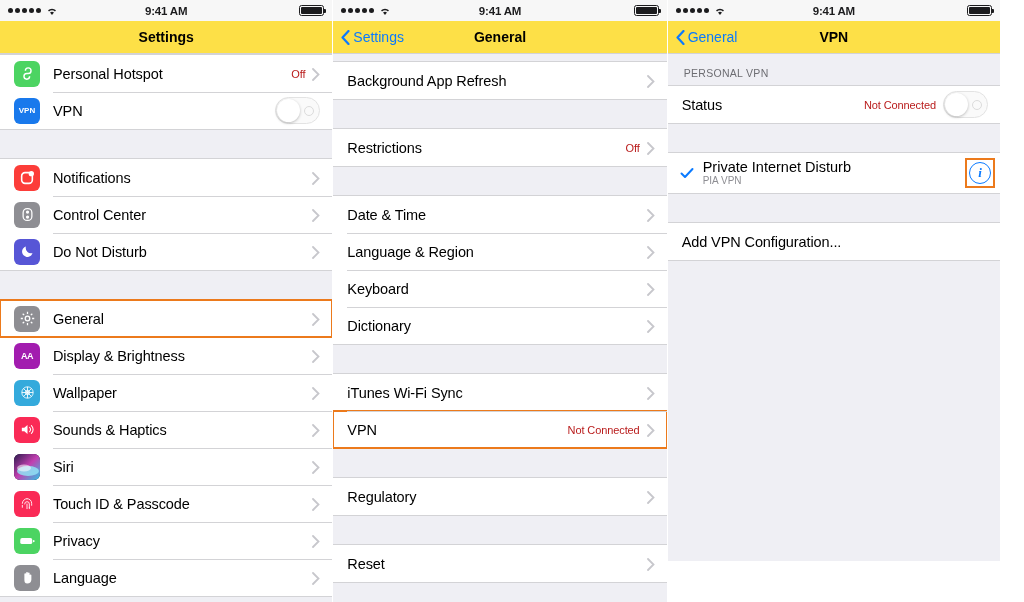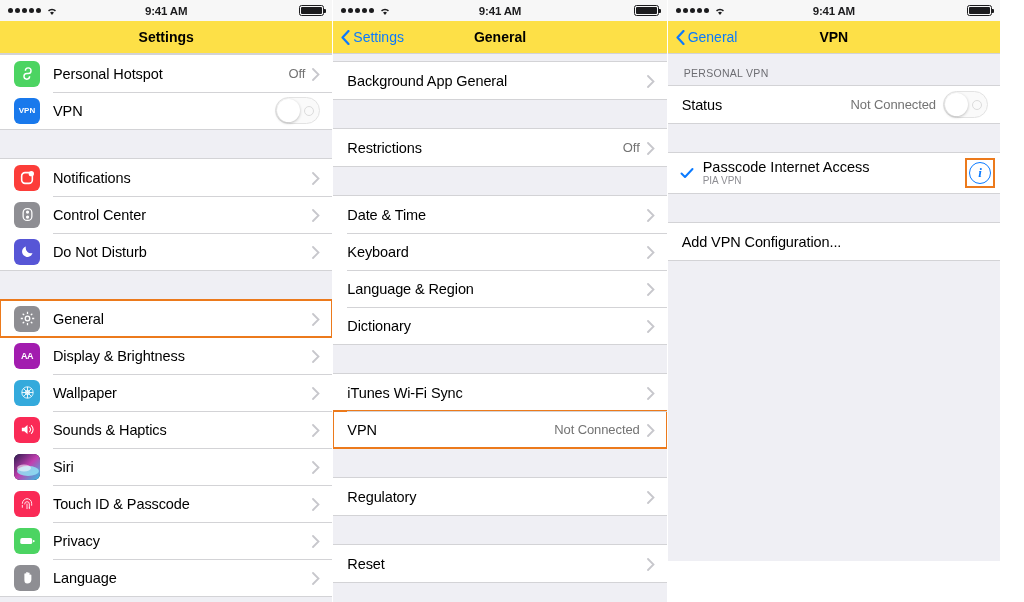--- a/index.html
+++ b/index.html
@@ -58,21 +58,21 @@
   .row + .row::before {
     content: ""; position: absolute; left: 14px; right: 0; top: 0; height: 0.5px; background: #d3d3d6;
   }
   .row.ind + .row::before { left: 53px; }
   .row .ico {
     width: 26px; height: 26px; border-radius: 6px; margin-right: 13px;
     flex: 0 0 26px; display: flex; align-items: center; justify-content: center;
     position: relative; overflow: hidden;
   }
   .row .label { font-size: 14.5px; color: #000; flex: 1; letter-spacing: -0.1px; }
-  .row .value { font-size: 13px; color: #737373; margin-right: 7px; letter-spacing: -0.1px; }
+  .row .value { font-size: 11px; color: #b91c1c; margin-right: 7px; letter-spacing: -0.1px; }
   .row .chev { width: 8px; height: 13px; margin-right: 12px; flex: 0 0 8px; }
   .row.link .label { color: #000000; }
 
   .sec-header {
     font-size: 10.5px; color: #6d6d72; letter-spacing: 0.3px;
     padding: 0 0 6px 16px; display: flex; align-items: flex-end; height: 100%;
   }
 
   
   .toggle {
@@ -337,21 +337,21 @@
             </svg></span>
         <span>Settings</span>
       </div>
       <div class="nav-title">General</div>
     </div>
 
     <div class="list">
       <div class="gap" style="height:7px;"></div>
       <div class="sec">
         <div class="row">
-          <span class="label">Background App General</span>
+          <span class="label">Background App Refresh</span>
           <span class="chev"><svg viewBox="0 0 8 13" width="8" height="13">
                 <path d="M1 1l5.5 5.5L1 12" stroke="#c7c7cc" stroke-width="1.8" fill="none" stroke-linecap="round"></path>
               </svg></span>
         </div>
       </div>
       <div class="gap" style="height:28px;"></div>
 
       <div class="sec">
         <div class="row">
           <span class="label">Restrictions</span>
@@ -364,27 +364,27 @@
       <div class="gap" style="height:28px;"></div>
 
       <div class="sec">
         <div class="row">
           <span class="label">Date &amp; Time</span>
           <span class="chev"><svg viewBox="0 0 8 13" width="8" height="13">
                 <path d="M1 1l5.5 5.5L1 12" stroke="#c7c7cc" stroke-width="1.8" fill="none" stroke-linecap="round"></path>
               </svg></span>
         </div>
         <div class="row">
+          <span class="label">Language &amp; Region</span>
+          <span class="chev"><svg viewBox="0 0 8 13" width="8" height="13">
+                <path d="M1 1l5.5 5.5L1 12" stroke="#c7c7cc" stroke-width="1.8" fill="none" stroke-linecap="round"></path>
+              </svg></span>
+        </div>
+        <div class="row">
           <span class="label">Keyboard</span>
-          <span class="chev"><svg viewBox="0 0 8 13" width="8" height="13">
-                <path d="M1 1l5.5 5.5L1 12" stroke="#c7c7cc" stroke-width="1.8" fill="none" stroke-linecap="round"></path>
-              </svg></span>
-        </div>
-        <div class="row">
-          <span class="label">Language &amp; Region</span>
           <span class="chev"><svg viewBox="0 0 8 13" width="8" height="13">
                 <path d="M1 1l5.5 5.5L1 12" stroke="#c7c7cc" stroke-width="1.8" fill="none" stroke-linecap="round"></path>
               </svg></span>
         </div>
         <div class="row">
           <span class="label">Dictionary</span>
           <span class="chev"><svg viewBox="0 0 8 13" width="8" height="13">
                 <path d="M1 1l5.5 5.5L1 12" stroke="#c7c7cc" stroke-width="1.8" fill="none" stroke-linecap="round"></path>
               </svg></span>
         </div>
@@ -481,21 +481,21 @@
       </div>
 
       <div class="gap" style="height:28px;"></div>
 
       <div class="sec">
         <div class="row" style="height:40px;padding-left:12px;">
           <span class="check"><svg viewBox="0 0 14 14" width="14" height="14">
                 <path d="M1.5 7.5l3.5 3.5L12.5 3" stroke="#0a7aff" stroke-width="2" fill="none" stroke-linecap="round" stroke-linejoin="round"></path>
               </svg></span>
           <span class="twoline">
-            <span class="t1">Passcode Internet Access</span>
+            <span class="t1">Private Internet Disturb</span>
             <span class="t2">PIA VPN</span>
           </span>
           <span class="info-wrap hl">
             <span class="info-btn" style="margin-right:0;">i</span>
           </span>
         </div>
       </div>
 
       <div class="gap" style="height:28px;"></div>
 

